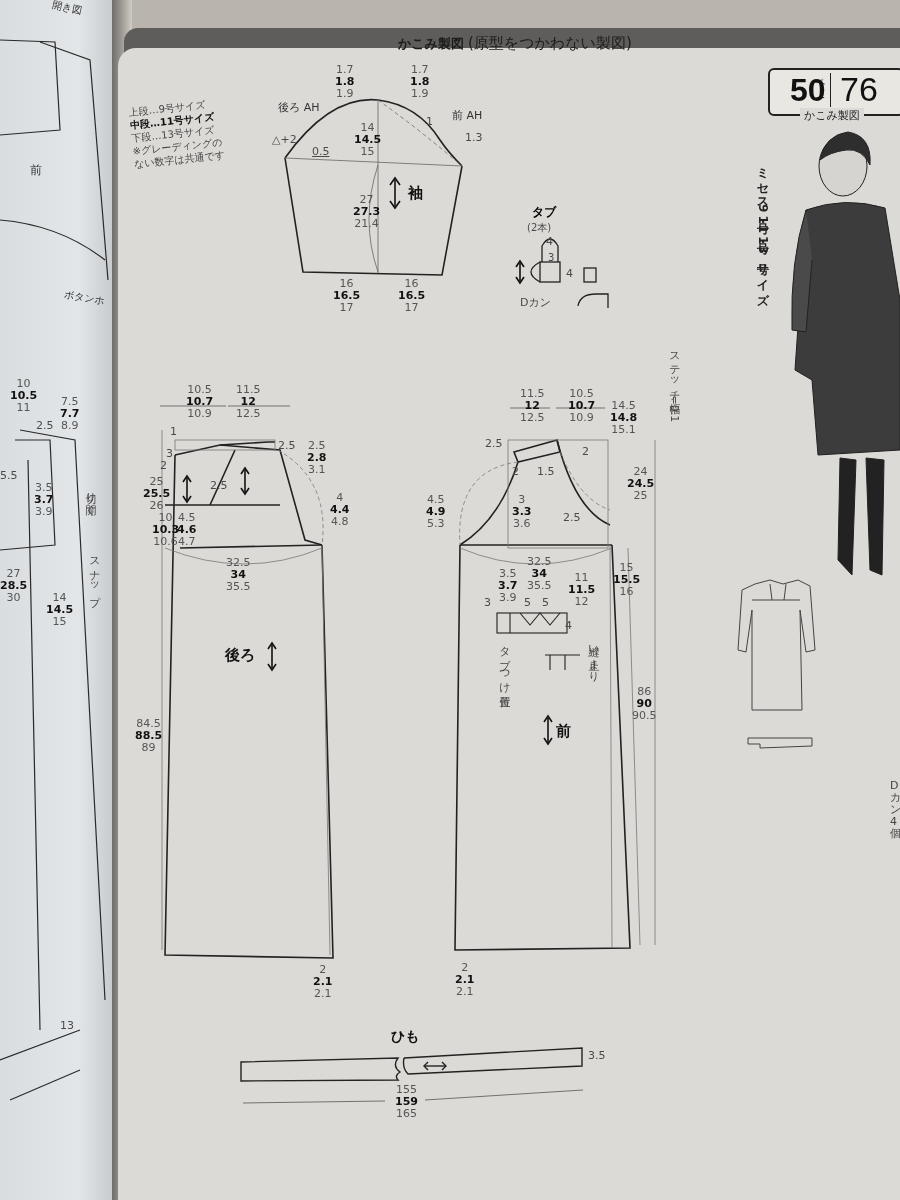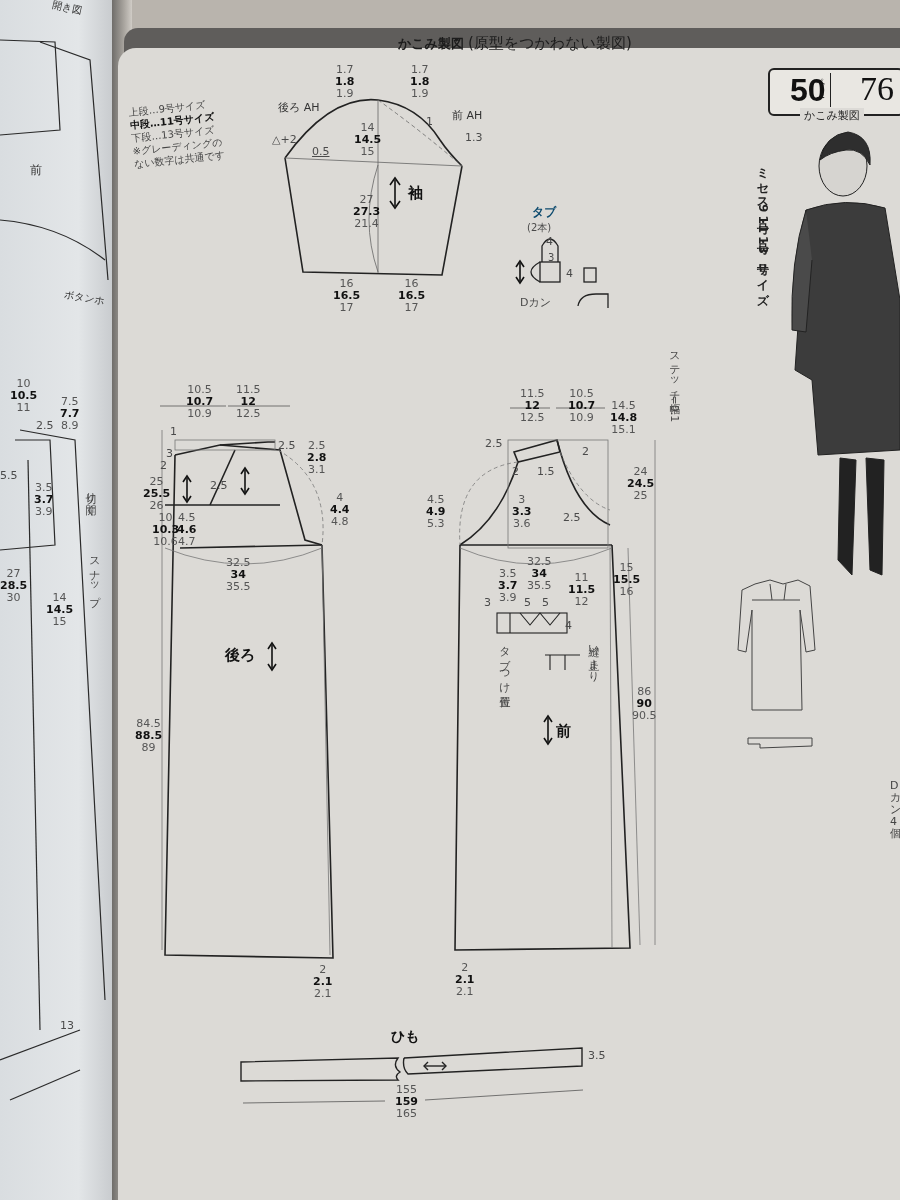--- a/index.html
+++ b/index.html
@@ -12,21 +12,21 @@
   .band-sub{font-size:15px;font-weight:normal;margin-left:4px;}
   .t{position:absolute;color:#4a4a4a;font-size:11px;line-height:12px;text-align:center;white-space:nowrap;}
   .stack{position:absolute;font-size:11px;line-height:12px;text-align:center;color:#555;}
   .stack .m{color:#111;font-weight:bold;}
   .legend{position:absolute;left:128px;top:106px;font-size:10px;line-height:13px;color:#444;transform:rotate(-6deg);transform-origin:left top;}
   .legend .m{color:#111;font-weight:bold;}
   .badge{position:absolute;left:768px;top:68px;width:132px;height:44px;border:2px solid #222;border-radius:6px;background:#e9e7e2;}
   .badge .pg{position:absolute;left:20px;top:2px;font-size:32px;font-weight:bold;color:#111;font-family:"Liberation Sans",sans-serif;}
   .badge .pj{position:absolute;left:46px;top:4px;font-size:9px;line-height:16px;width:10px;color:#111;}
   .badge .sep{position:absolute;left:60px;top:3px;width:1px;height:34px;background:#222;}
-  .badge .num{position:absolute;left:90px;top:0px;font-size:34px;color:#111;font-family:Liberation Serif, serif;}
+  .badge .num{position:absolute;left:70px;top:0px;font-size:34px;color:#111;font-family:Liberation Sans, sans-serif;}
   .badge-cap{position:absolute;left:800px;top:108px;font-size:11px;background:#dcdad6;padding:0 4px;color:#222;}
   .vert{position:absolute;writing-mode:vertical-rl;font-size:12px;font-weight:bold;color:#222;letter-spacing:1px;}
   .vert-light{position:absolute;writing-mode:vertical-rl;font-size:11px;color:#444;}
   .piece-label{position:absolute;font-size:15px;font-weight:bold;color:#111;}
   svg.draw{position:absolute;left:0;top:0;}
 </style>
 </head>
 <body>
 
 <div class="left-page"></div>
@@ -239,21 +239,21 @@
     <div>16</div>
     <div class="m">16.5</div>
     <div>17</div>
   </div>
 <div class="stack" style="left:398px;top:278px;">
     <div>16</div>
     <div class="m">16.5</div>
     <div>17</div>
   </div>
 
-<div class="t" style="left:532px;top:206px;font-weight:bold;color:#0c4a6e;font-size:12px;">タブ</div>
+<div class="t" style="left:532px;top:206px;font-weight:bold;color:#000000;font-size:12px;">タブ</div>
 <div class="t" style="left:527px;top:222px;font-size:10px;">(2本)</div>
 <div class="t" style="left:546px;top:236px;">4</div>
 <div class="t" style="left:548px;top:252px;font-size:10px;">3</div>
 <div class="t" style="left:566px;top:268px;">4</div>
 <div class="t" style="left:520px;top:297px;">Dカン</div>
 <div class="vert-light" style="left:666px;top:345px;">ステッチ幅=0.1</div>
 
 <div class="stack" style="left:186px;top:384px;">
     <div>10.5</div>
     <div class="m">10.7</div>

